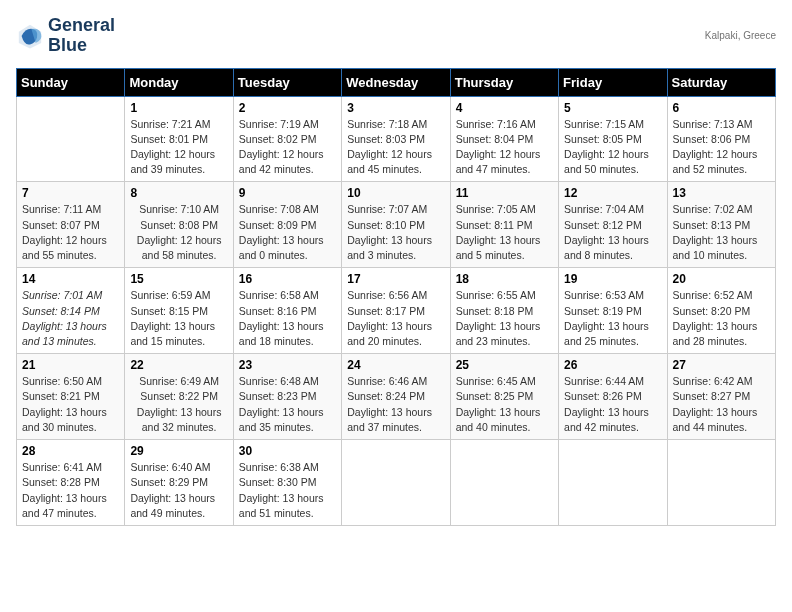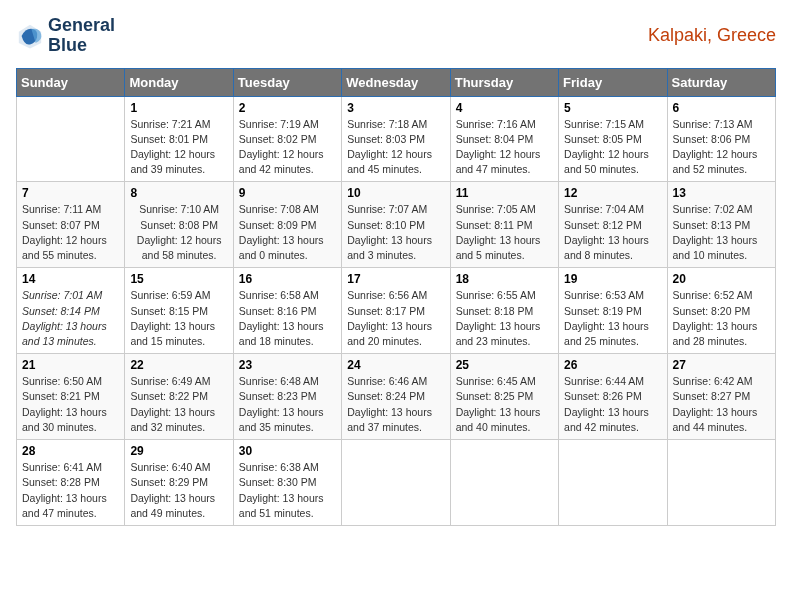--- a/index.html
+++ b/index.html
@@ -33,30 +33,30 @@
     }
     .title-block {
       text-align: right;
     }
     .month-title {
       font-size: 32px;
       font-weight: bold;
       color: #1a3a5c;
     }
     .location {
-      font-size: 18px;
-      color: #c2410c;
+      font-size: 10px;
+      color: #737373;
     }
     .calendar {
       width: 100%;
       border-collapse: collapse;
       font-size: 11px;
     }
     .calendar th {
-      background: #737373;
+      background: #000000;
       color: #fff;
       padding: 6px 4px;
       text-align: left;
       font-size: 13px;
       font-weight: bold;
       border: 1px solid #2b6cb0;
     }
     .calendar td {
       border: 1px solid #ccc;
       vertical-align: top;
@@ -245,21 +245,21 @@
       </tr>
       <tr>
         <td>
           <div class="day-num">21</div>
           <div class="day-info" style="white-space: pre-line;">Sunrise: 6:50 AM
 Sunset: 8:21 PM
 Daylight: 13 hours and 30 minutes.</div>
         </td>
         <td>
           <div class="day-num">22</div>
-          <div class="day-info" style="white-space: pre-line;">Sunrise: 6:49 AM
+          <div class="day-info" style="white-space: pre-line; text-align: center;">Sunrise: 6:49 AM
 Sunset: 8:22 PM
 Daylight: 13 hours and 32 minutes.</div>
         </td>
         <td>
           <div class="day-num">23</div>
           <div class="day-info" style="white-space: pre-line;">Sunrise: 6:48 AM
 Sunset: 8:23 PM
 Daylight: 13 hours and 35 minutes.</div>
         </td>
         <td>

